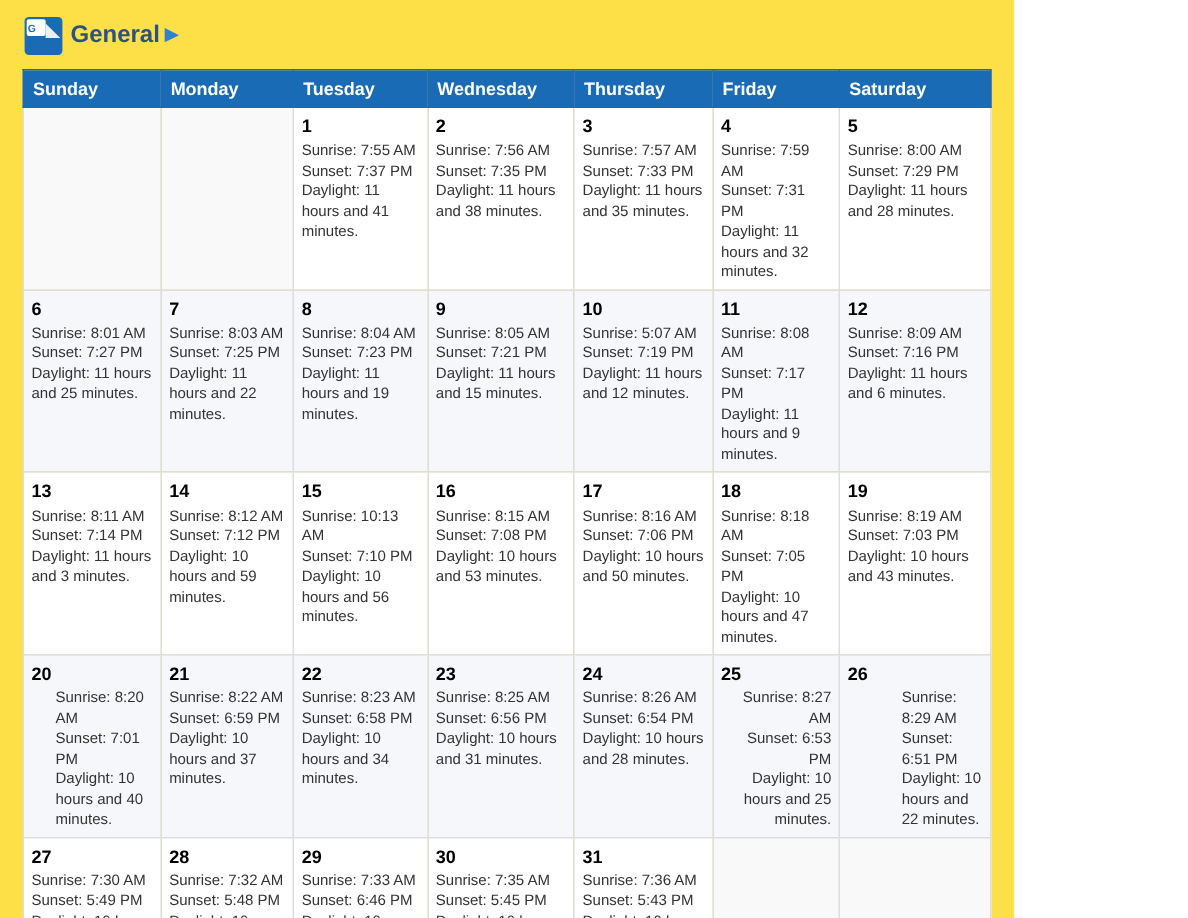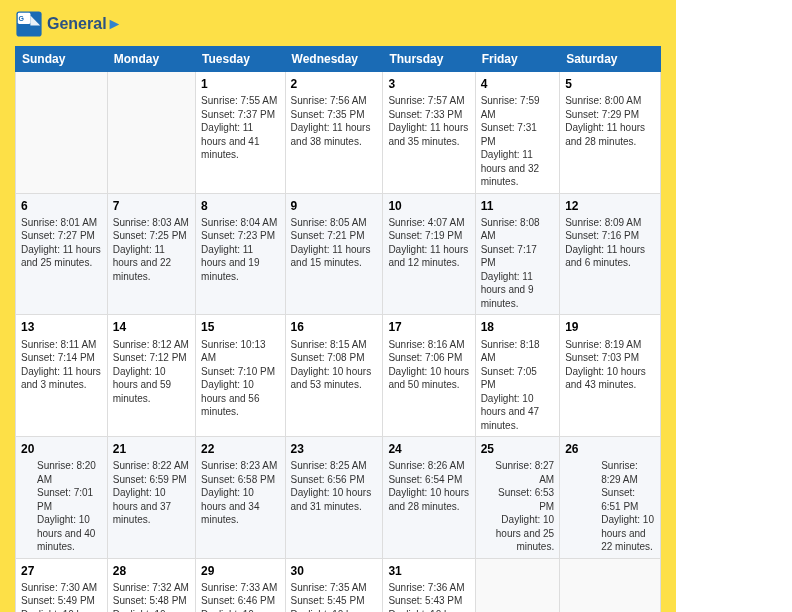--- a/index.html
+++ b/index.html
@@ -175,21 +175,21 @@
 Daylight: 11 hours and 19 minutes.</div>
           </td>
           <td>
             <span class="day-num">9</span>
             <div class="day-info" style="white-space: pre-line;">Sunrise: 8:05 AM
 Sunset: 7:21 PM
 Daylight: 11 hours and 15 minutes.</div>
           </td>
           <td>
             <span class="day-num">10</span>
-            <div class="day-info" style="white-space: pre-line;">Sunrise: 4:07 AM
+            <div class="day-info" style="white-space: pre-line;">Sunrise: 5:07 AM
 Sunset: 7:19 PM
 Daylight: 11 hours and 12 minutes.</div>
           </td>
           <td>
             <span class="day-num">11</span>
             <div class="day-info" style="white-space: pre-line;">Sunrise: 8:08 AM
 Sunset: 7:17 PM
 Daylight: 11 hours and 9 minutes.</div>
           </td>
           <td>

